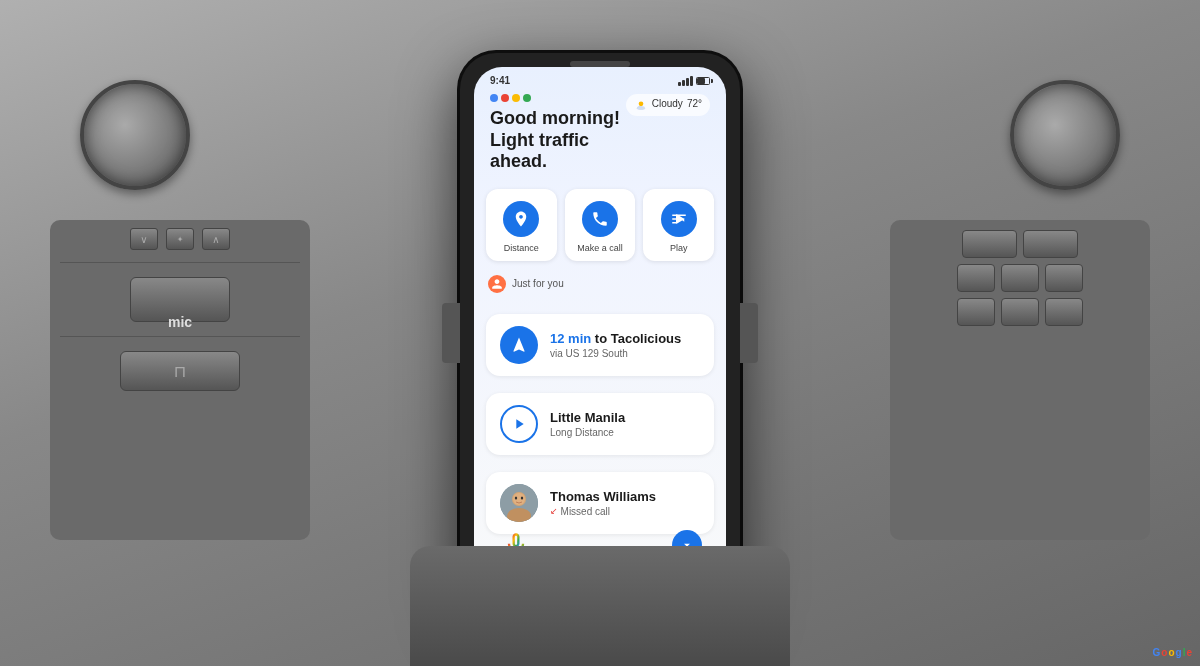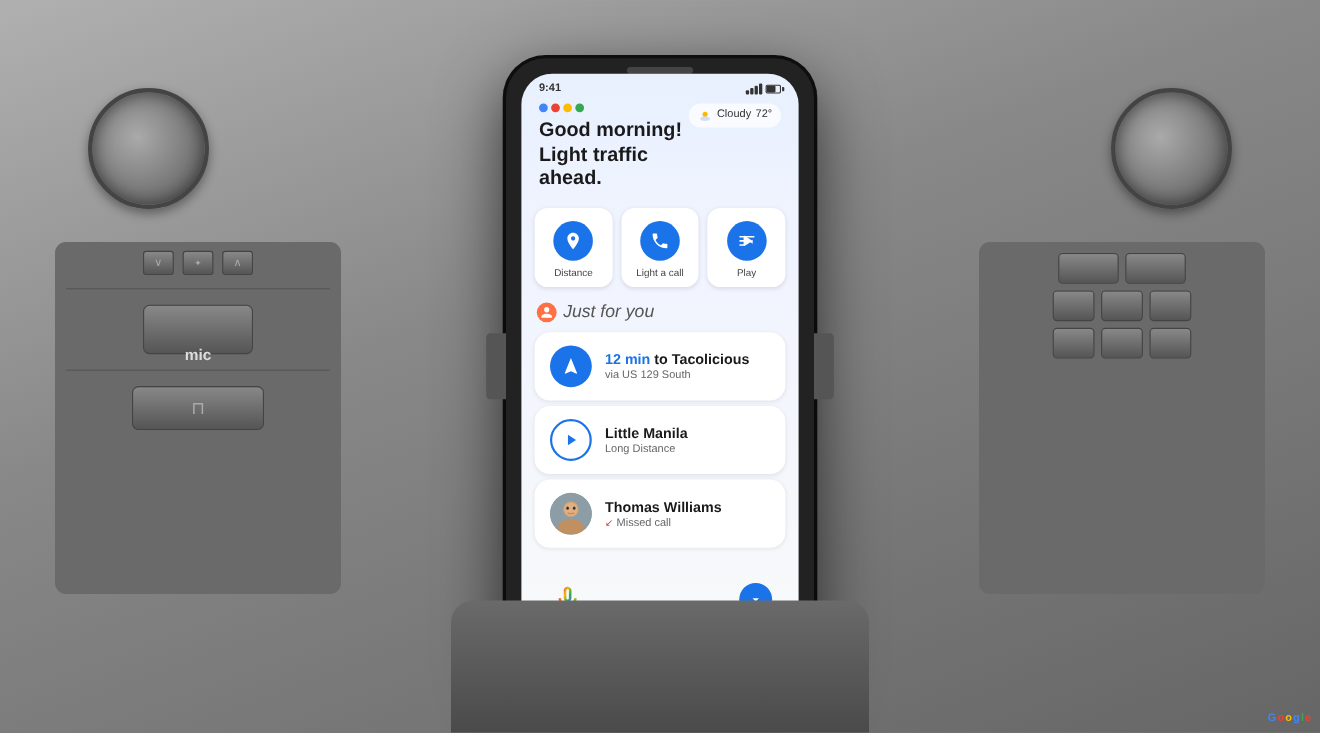--- a/index.html
+++ b/index.html
@@ -239,30 +239,29 @@
 
     
     .section-header {
       display: flex;
       align-items: center;
       gap: 6px;
       padding: 6px 14px 4px;
     }
 
     .section-title {
-      font-size: 16px;
+      font-size: 10px;
       color: #555;
-      font-style: italic;
     }
 
     
     .card {
       background: white;
       border-radius: 14px;
-      margin: 5px 12px;
+      margin: 17px 12px;
       padding: 12px 14px;
       display: flex;
       align-items: center;
       gap: 12px;
       box-shadow: 0 1px 4px rgba(0,0,0,0.08);
       cursor: pointer;
     }
 
     .card-icon {
       width: 38px;
@@ -540,21 +539,21 @@
           </div>
           <span class="action-btn-label">Distance</span>
         </div>
 
         <div class="action-btn">
           <div class="action-btn-icon">
             <svg width="18" height="18" viewBox="0 0 24 24" fill="white">
                 <path d="M6.6 10.8c1.4 2.8 3.8 5.1 6.6 6.6l2.2-2.2c.3-.3.7-.4 1-.2 1.1.4 2.3.6 3.6.6.6 0 1 .4 1 1V20c0 .6-.4 1-1 1-9.4 0-17-7.6-17-17 0-.6.4-1 1-1h3.5c.6 0 1 .4 1 1 0 1.3.2 2.5.6 3.6.1.3 0 .7-.2 1L6.6 10.8z"></path>
               </svg>
           </div>
-          <span class="action-btn-label">Light a call</span>
+          <span class="action-btn-label">Make a call</span>
         </div>
 
         <div class="action-btn">
           <div class="action-btn-icon">
             <svg width="18" height="18" viewBox="0 0 24 24" fill="white">
                 <path d="M3 18h6v-2H3v2zm0-5h12v-2H3v2zm0-7v2h18V6H3zm16 9.5v-5l-3.75 2.5L19 15.5z"></path>
                 <path d="M8 6.82v10.36c0 .79.87 1.27 1.54.84l8.14-5.18c.62-.39.62-1.29 0-1.69L9.54 5.98C8.87 5.55 8 6.03 8 6.82z"></path>
               </svg>
           </div>
           <span class="action-btn-label">Play</span>

